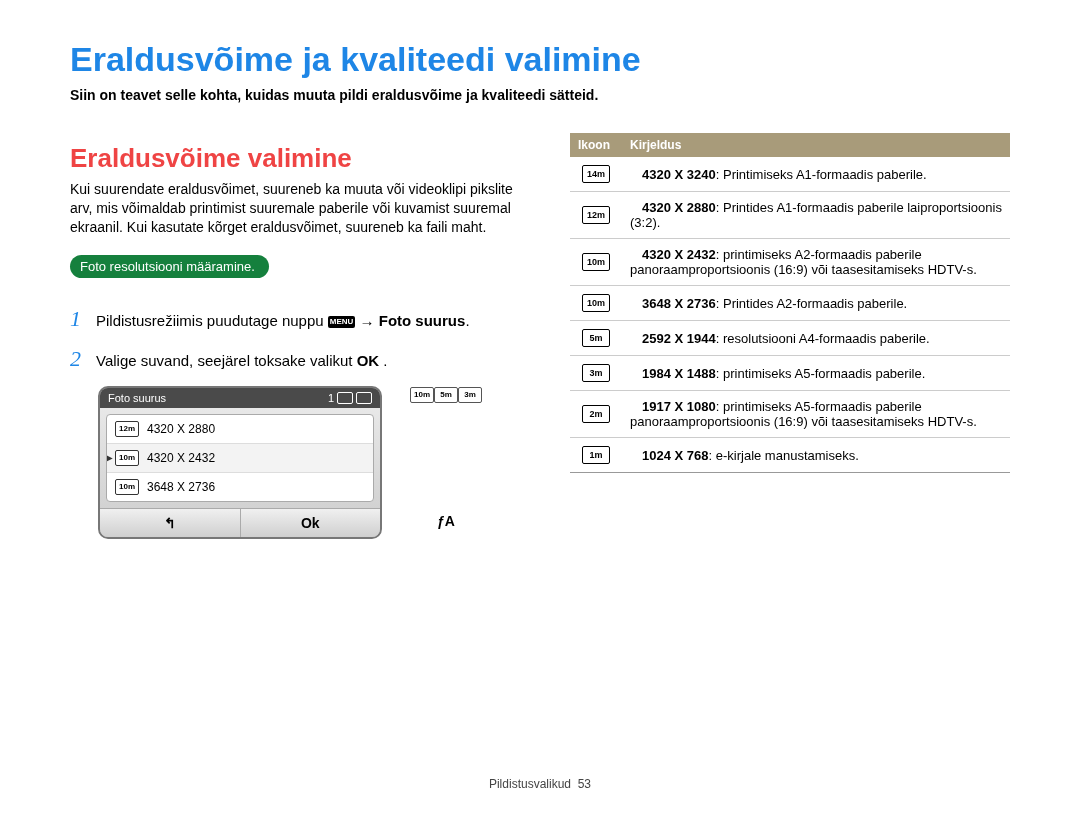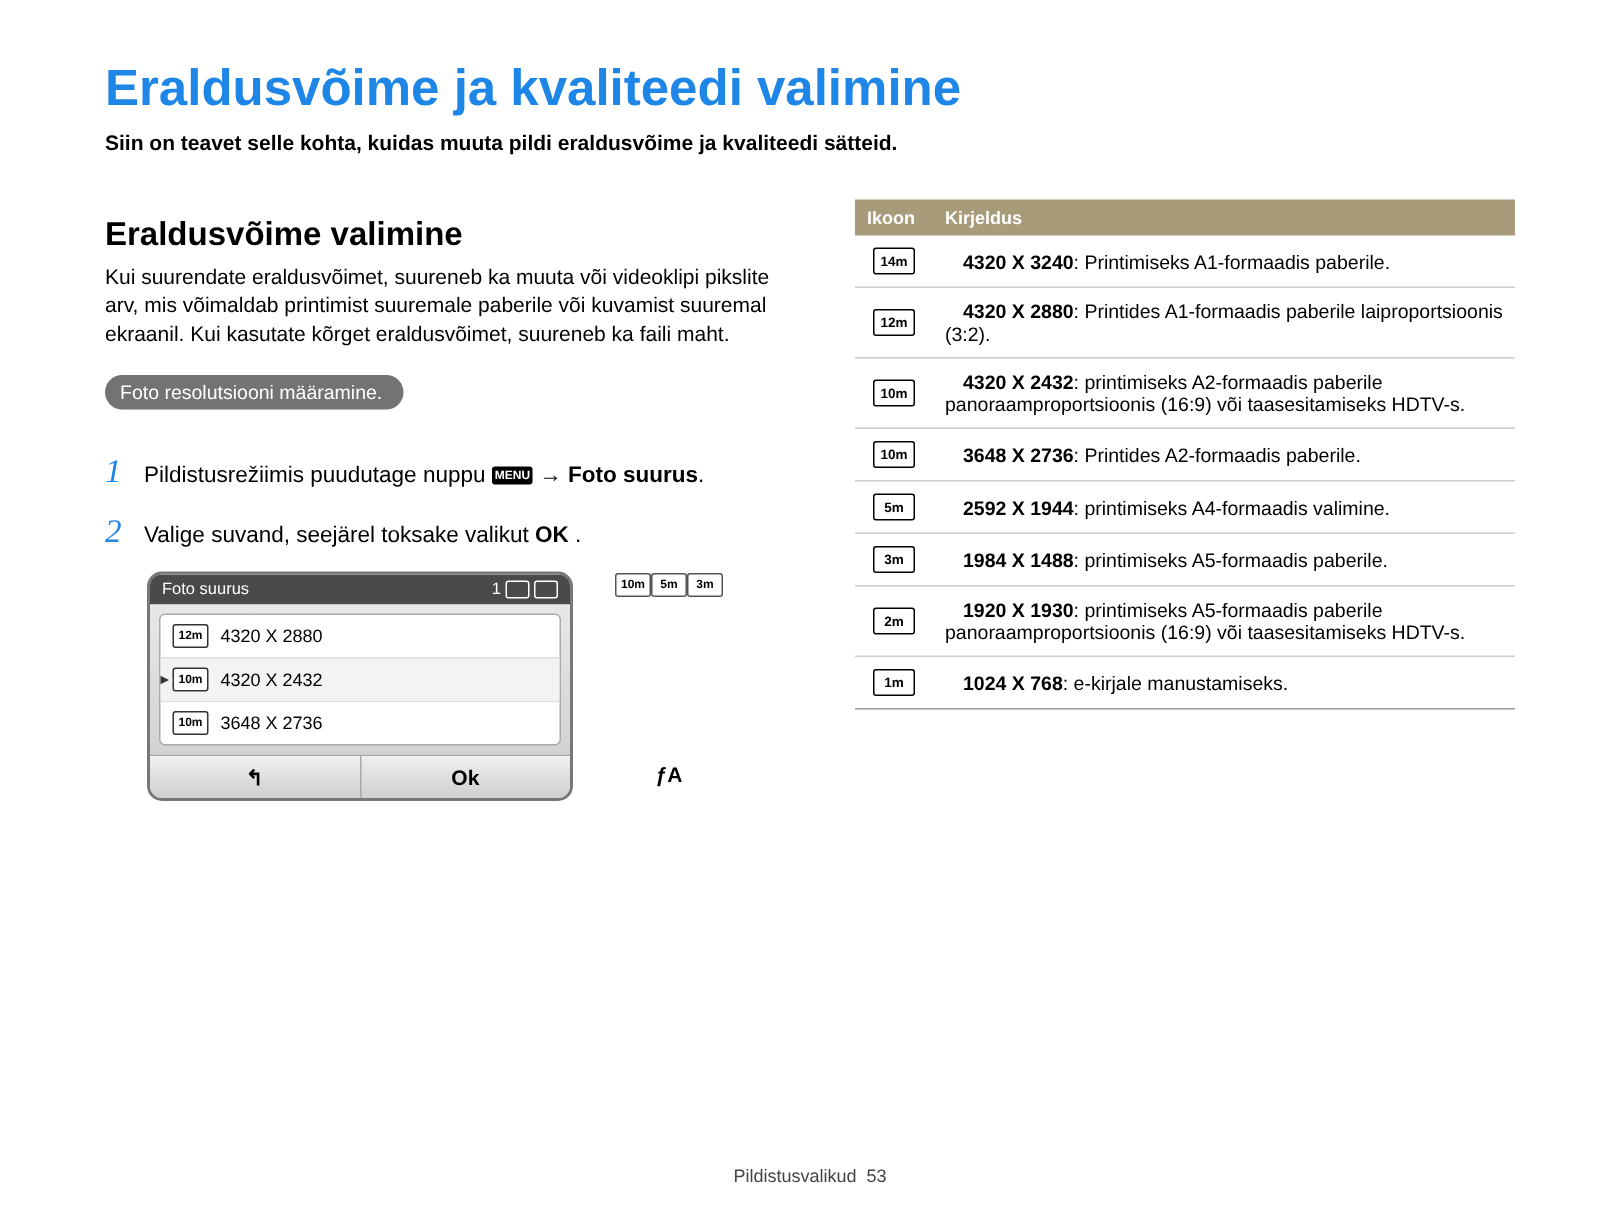--- a/index.html
+++ b/index.html
@@ -33,32 +33,32 @@
     display: flex;
     gap: 40px;
   }
   .col-left {
     width: 460px;
   }
   .col-right {
     flex: 1;
   }
   .section-title {
-    font-size: 22px;
-    color: #000000;
+    font-size: 26px;
+    color: #ef4444;
     margin: 10px 0 6px 0;
   }
   .body-text {
     font-size: 14px;
     line-height: 1.35;
     margin: 0 0 18px 0;
   }
   .pill {
     display: inline-block;
-    background: #737373;
+    background: #15803d;
     color: #fff;
     font-size: 13px;
     padding: 4px 14px 4px 10px;
     border-radius: 12px;
     margin-bottom: 18px;
   }
   .step {
     display: flex;
     align-items: baseline;
     margin: 10px 0 14px 0;
@@ -332,29 +332,29 @@
             <tr>
               <td class="ico-cell"><span class="tbl-ico">10m</span></td>
               <td class="desc-cell"><span class="b">4320 X 2432</span><span>: printimiseks A2-formaadis paberile panoraamproportsioonis (16:9) või taasesitamiseks HDTV-s.</span></td>
             </tr>
             <tr>
               <td class="ico-cell"><span class="tbl-ico">10m</span></td>
               <td class="desc-cell"><span class="b">3648 X 2736</span><span>: Printides A2-formaadis paberile.</span></td>
             </tr>
             <tr>
               <td class="ico-cell"><span class="tbl-ico">5m</span></td>
-              <td class="desc-cell"><span class="b">2592 X 1944</span><span>: printimiseks A4-formaadis valimine.</span></td>
+              <td class="desc-cell"><span class="b">2592 X 1944</span><span>: resolutsiooni A4-formaadis paberile.</span></td>
             </tr>
             <tr>
               <td class="ico-cell"><span class="tbl-ico">3m</span></td>
               <td class="desc-cell"><span class="b">1984 X 1488</span><span>: printimiseks A5-formaadis paberile.</span></td>
             </tr>
             <tr>
               <td class="ico-cell"><span class="tbl-ico">2m</span></td>
-              <td class="desc-cell"><span class="b">1920 X 1930</span><span>: printimiseks A5-formaadis paberile panoraamproportsioonis (16:9) või taasesitamiseks HDTV-s.</span></td>
+              <td class="desc-cell"><span class="b">1917 X 1080</span><span>: printimiseks A5-formaadis paberile panoraamproportsioonis (16:9) või taasesitamiseks HDTV-s.</span></td>
             </tr>
             <tr>
               <td class="ico-cell"><span class="tbl-ico">1m</span></td>
               <td class="desc-cell"><span class="b">1024 X 768</span><span>: e-kirjale manustamiseks.</span></td>
             </tr>
           </tbody>
       </table>
     </div>
 
   </div>

